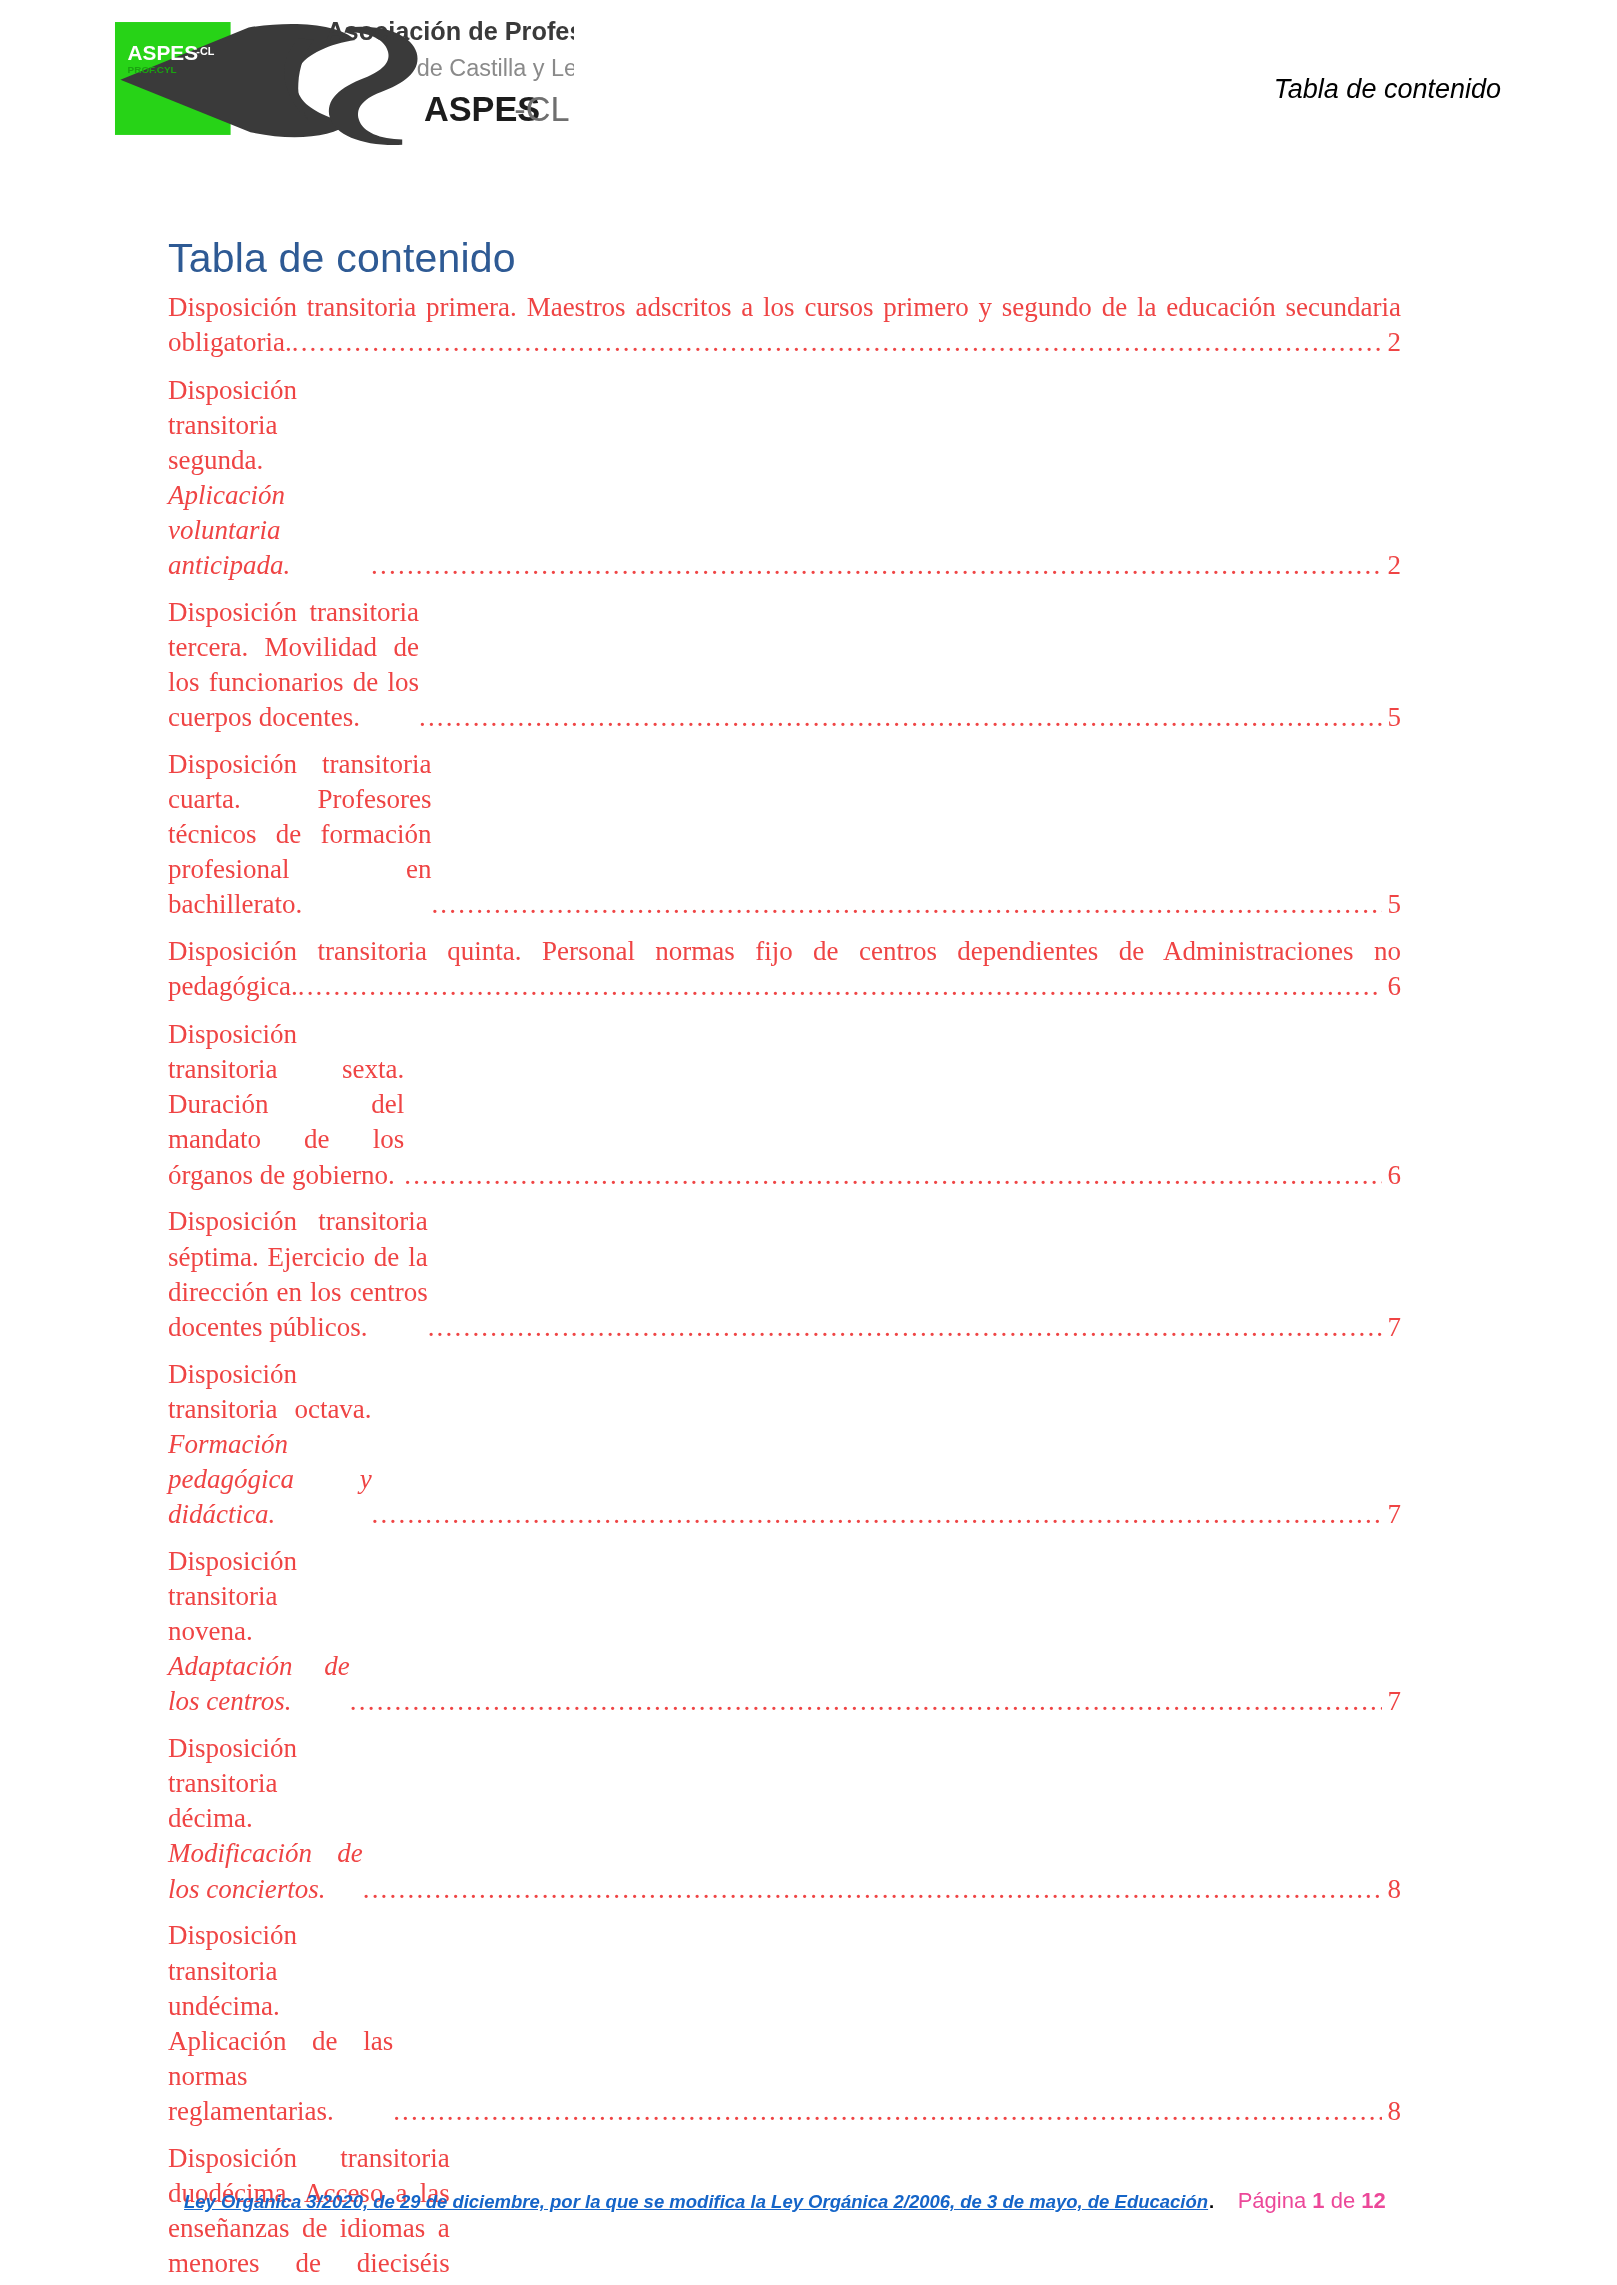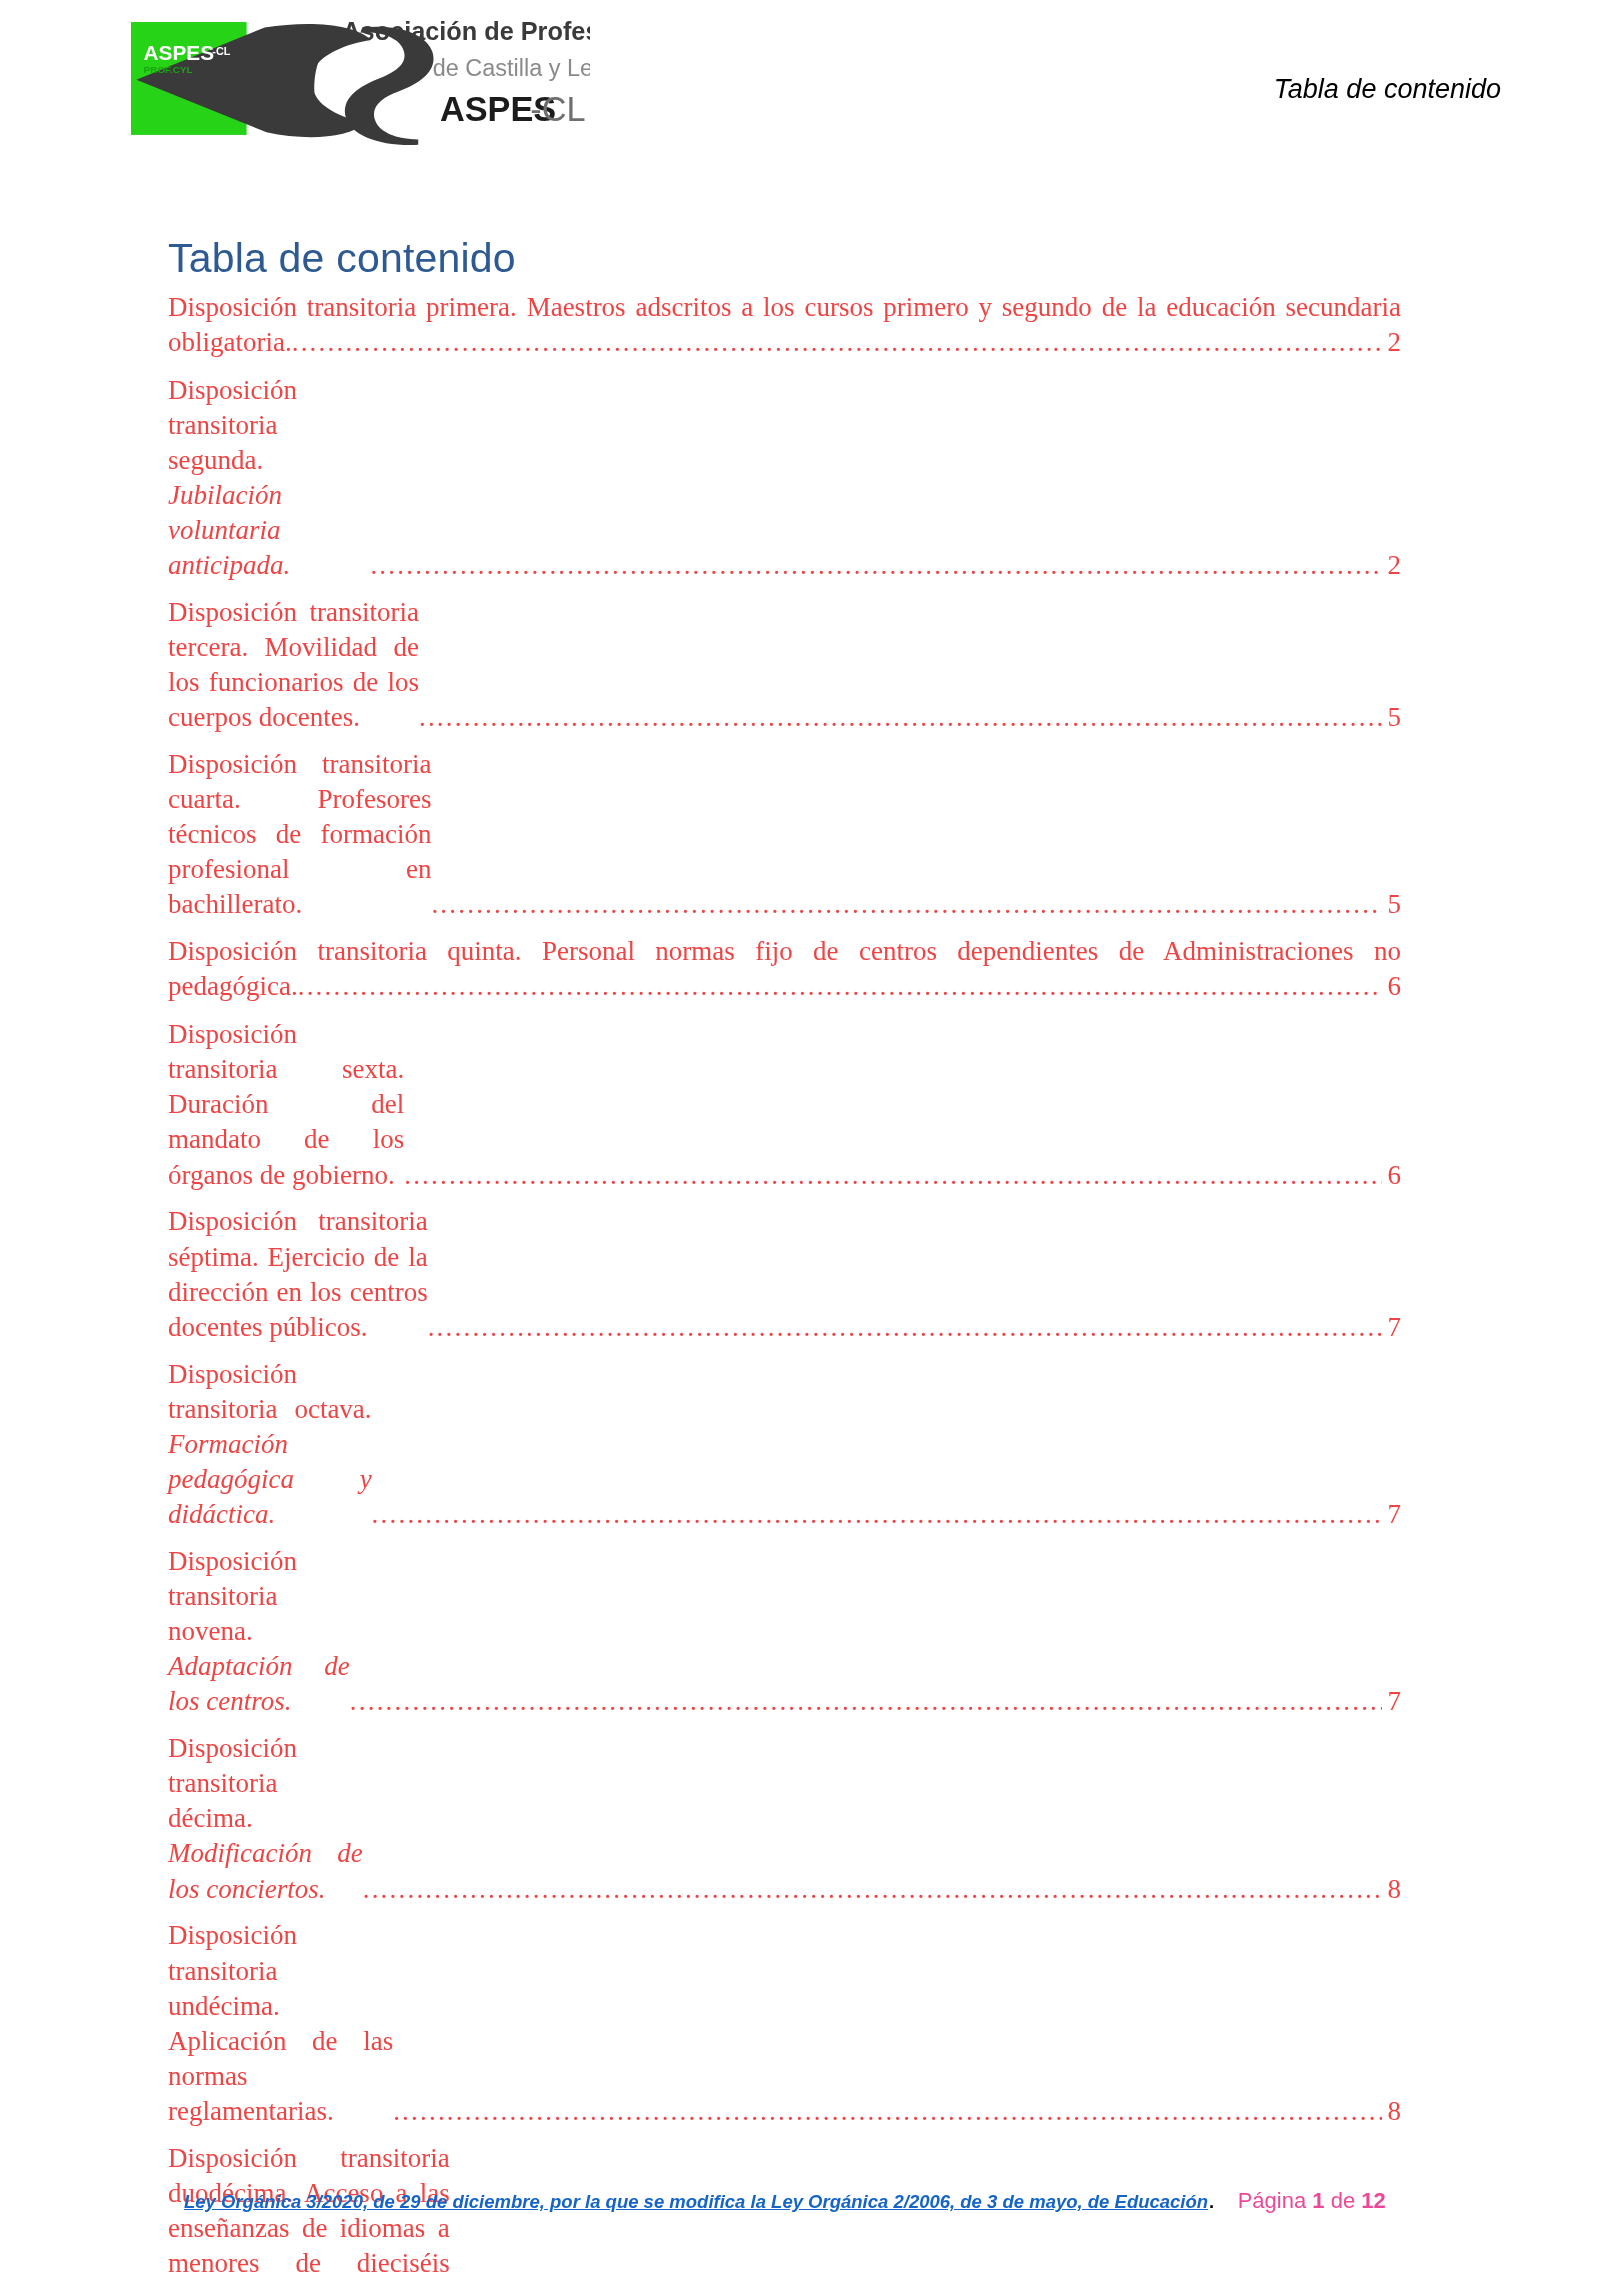--- a/index.html
+++ b/index.html
@@ -26,21 +26,20 @@
   
   .doc-header {
     position: absolute;
     top: 0;
     left: 0;
     right: 0;
     height: 172px;
     display: flex;
     align-items: flex-start;
     justify-content: space-between;
-    padding-left: 16px;
   }
 
   .logo-wrap {
     position: relative;
     margin-left: 113px;
     margin-top: 12.7px;
     width: 461px;
     height: 140px;
   }
 
@@ -204,21 +203,21 @@
         <li class="toc-entry two-line">
           <span class="wrapline">Disposición transitoria primera.  Maestros adscritos a los cursos primero y segundo de la educación secundaria</span>
           <span class="row">
             <span class="label">obligatoria.</span>
             <span class="dots">................................................................................................................................................................................................................................................................................................................................................................................................................</span>
             <span class="pg">2</span>
           </span>
         </li>
         <li class="toc-entry">
           <span class="row">
-            <span class="label"><span class="t-text">Disposición transitoria segunda. </span><span class="t-em">Jubilación voluntaria anticipada.</span></span>
+            <span class="label"><span class="t-text">Disposición transitoria segunda. </span><span class="t-em">Aplicación voluntaria anticipada.</span></span>
             <span class="dots">................................................................................................................................................................................................................................................................................................................................................................................................................</span>
             <span class="pg">2</span>
           </span>
         </li>
         <li class="toc-entry">
           <span class="row">
             <span class="label"><span class="t-text">Disposición transitoria tercera.  Movilidad de los funcionarios de los cuerpos docentes.</span></span>
             <span class="dots">................................................................................................................................................................................................................................................................................................................................................................................................................</span>
             <span class="pg">5</span>
           </span>

